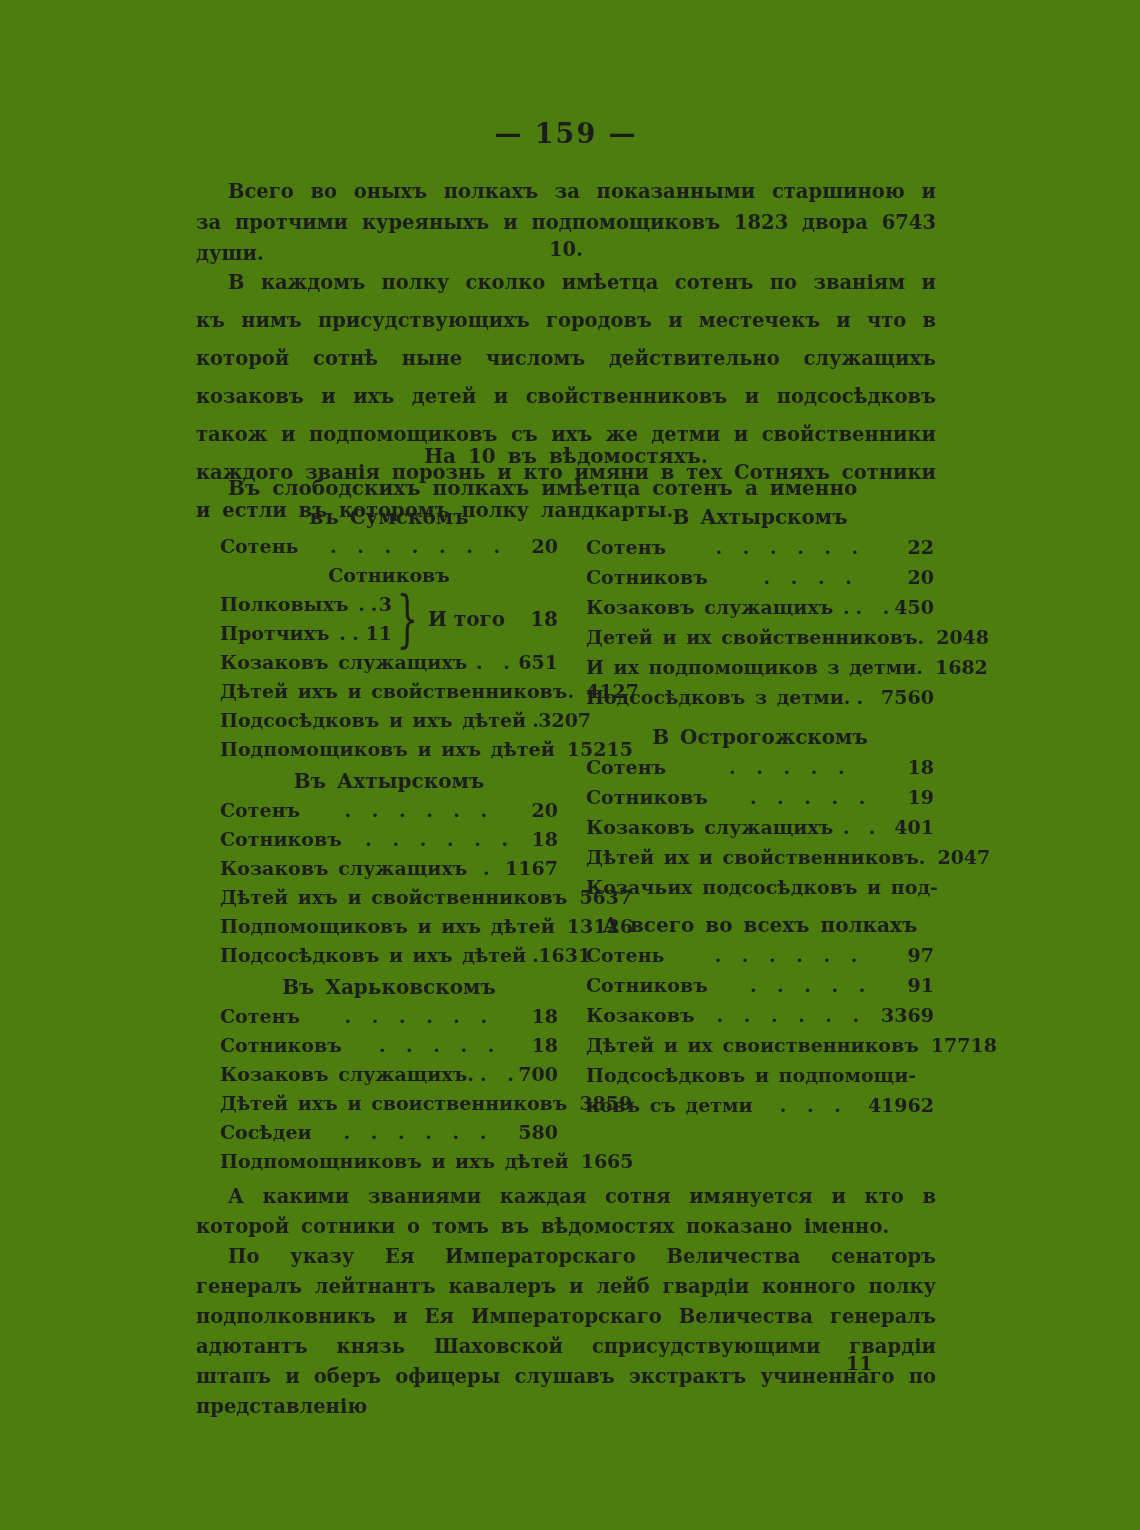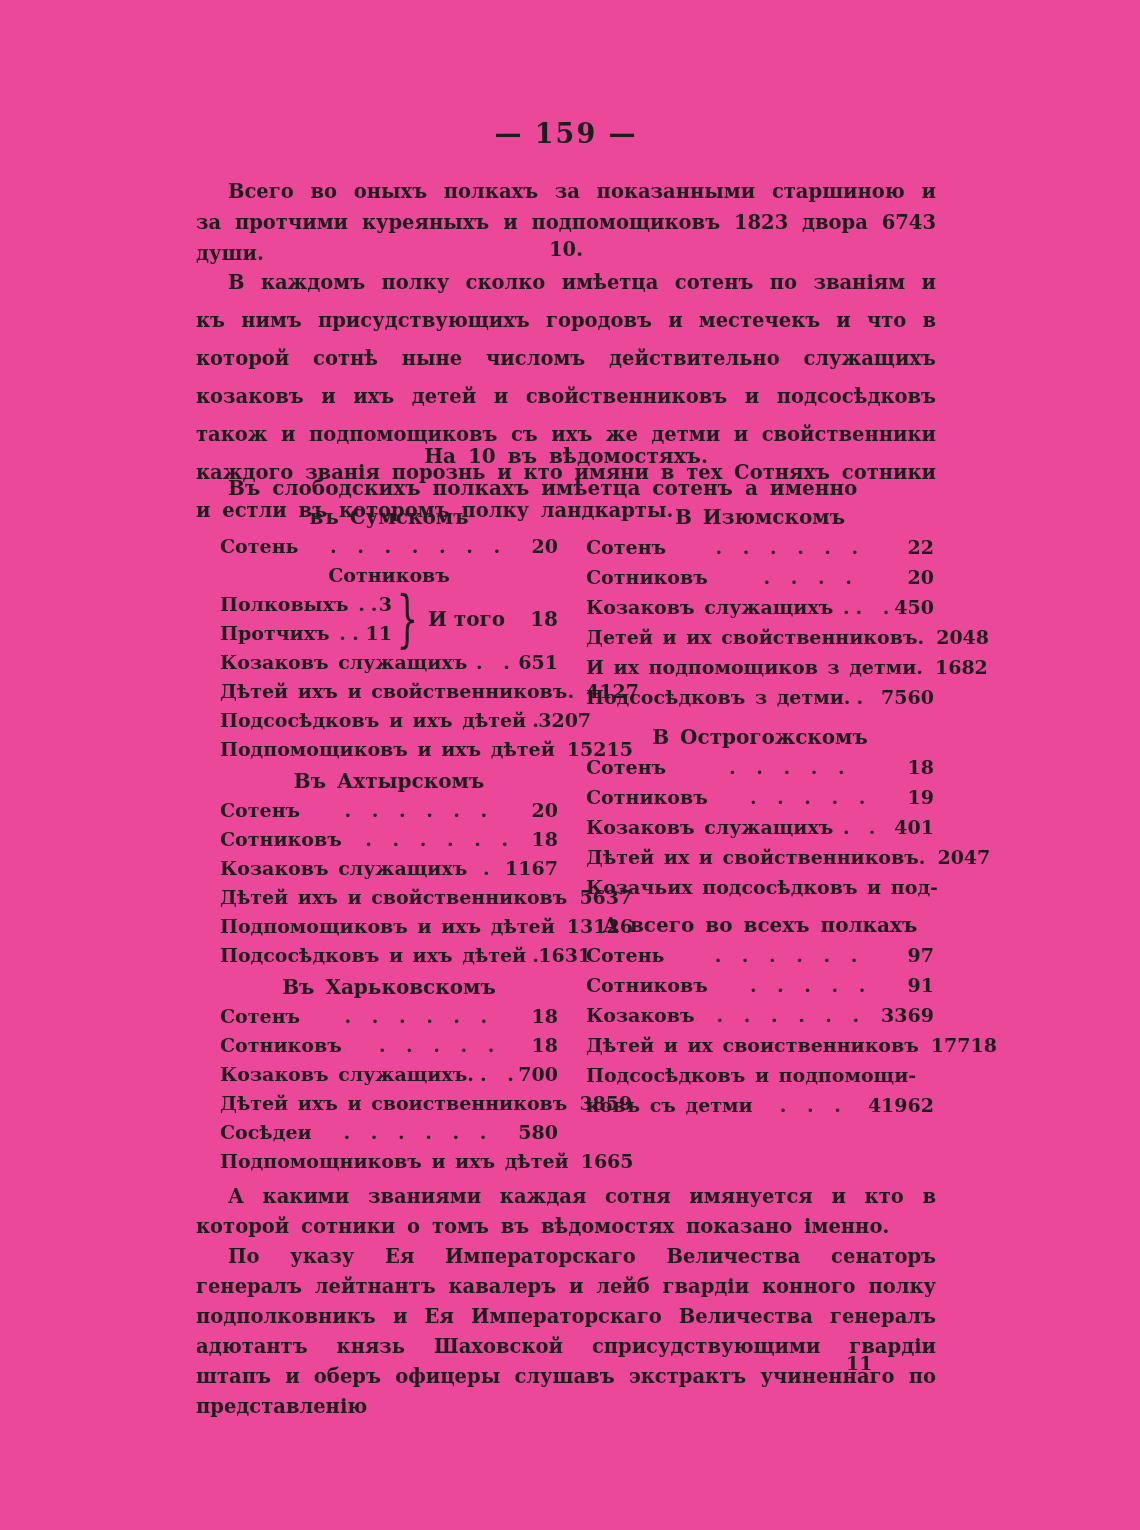--- a/index.html
+++ b/index.html
@@ -1,17 +1,17 @@
 <!DOCTYPE html>
 <html><head>
 <meta charset="utf-8">
 <style>
   html,body{margin:0;padding:0;background:#ffffff;}
   .page{
-    position:relative;width:1140px;height:1530px;background:#ec4899;
+    position:relative;width:1140px;height:1530px;background:#4d7c0f;
     font-family:"DejaVu Serif","Liberation Serif",serif;
     font-weight:700;color:#1d1d1d;overflow:hidden;
   }
   .content{position:absolute;left:196px;top:0;width:740px;}
   .pagenum{position:absolute;top:118px;left:0;width:740px;text-align:center;
     font-size:27px;letter-spacing:2px;}
   .para{position:absolute;left:0;width:740px;font-size:19.5px;line-height:31px;
     text-align:justify;word-spacing:5px;text-indent:32px;}
   #para1{top:176px;}
   .secnum{position:absolute;top:238px;left:0;width:740px;text-align:center;font-size:19.5px;}
@@ -181,21 +181,21 @@
         <div class="row">
           <span class="lbl">Подпомощниковъ и ихъ дѣтей</span>
           <span class="dots"></span>
           <span class="val">1665</span>
         </div>
 
       </div>
 
       <div class="col-right">
 
-        <div class="sect-title">В Изюмскомъ</div>
+        <div class="sect-title">В Ахтырскомъ</div>
 
         <div class="row">
           <span class="lbl">Сотенъ</span>
           <span class="dots">.  .  .  .  .  .</span>
           <span class="val">22</span>
         </div>
         <div class="row">
           <span class="lbl">Сотниковъ</span>
           <span class="dots">.  .  .  .</span>
           <span class="val">20</span>

